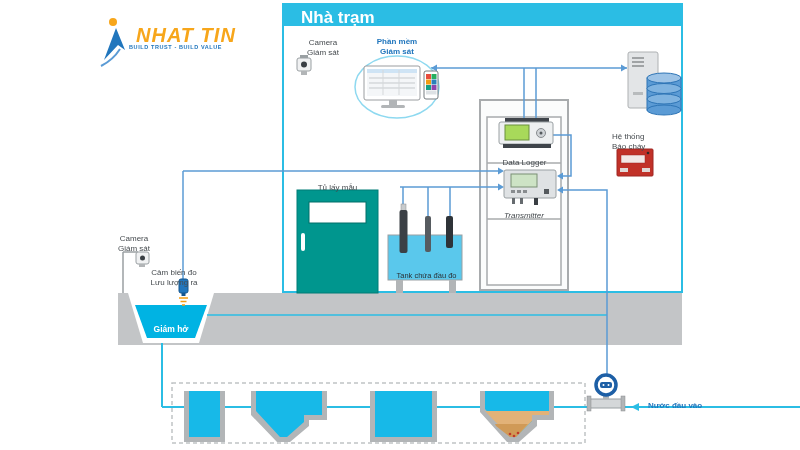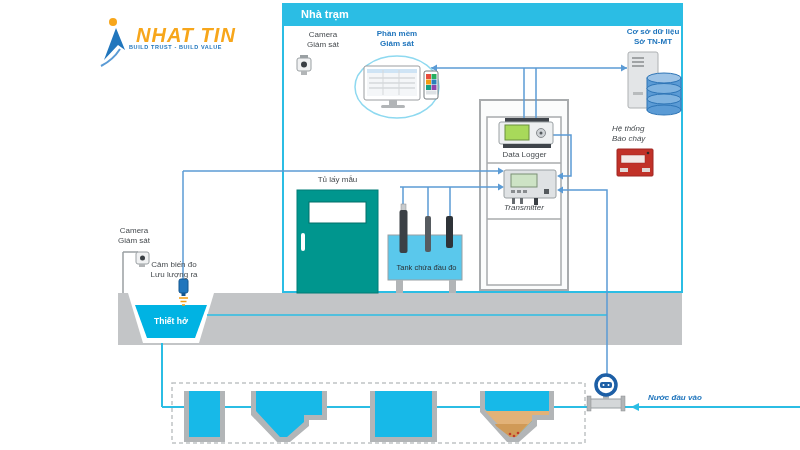--- a/index.html
+++ b/index.html
@@ -1,25 +1,25 @@
 <!DOCTYPE html>
 <html><head>
 <meta charset="utf-8">
 <style>
   html,body{margin:0;padding:0;background:#fff;}
   #canvas{position:relative;width:800px;height:450px;background:#fff;overflow:hidden;
           font-family:"Liberation Sans",sans-serif;}
   svg.layer{position:absolute;left:0;top:0;z-index:1;pointer-events:none;}
   .lbl{position:absolute;z-index:3;font-size:8px;line-height:1.3;color:#464b4f;
-       text-align:center;white-space:nowrap;}
+       text-align:center;white-space:nowrap;margin-top:8px;}
   .lbl.blue{color:#2176bd;font-weight:bold;}
   .lbl.white{color:#fff;font-weight:bold;}
-  .lbl.left{text-align:left;font-style:italic;}
+  .lbl.left{text-align:left;}
   #station-header-title{position:absolute;left:301px;top:8px;z-index:3;color:#fff;
-       font-weight:bold;font-size:11px;}
+       font-weight:bold;font-size:17px;}
   #logo-name{position:absolute;left:136px;top:24px;z-index:3;color:#f7a61b;
        font-weight:bold;font-size:20px;letter-spacing:1px;font-style:italic;}
   #logo-tagline{position:absolute;left:129px;top:44px;z-index:3;color:#2176bd;
        font-weight:bold;font-size:5.5px;letter-spacing:.6px;}
   .small{font-size:7.5px;}
 </style>
 </head>
 <body>
 
 <div id="canvas">
@@ -237,24 +237,20 @@
 <div class="lbl" style="left:288px;top:30px;width:70px;">
   <span>Camera</span><br>
   <span>Giám sát</span>
 </div>
 
 <div class="lbl blue" style="left:357px;top:29px;width:80px;">
   <span>Phần mềm</span><br>
   <span>Giám sát</span>
 </div>
 
-<div class="lbl blue" style="left:608px;top:27px;width:90px;">
-  <span>Cơ sở dữ liệu</span><br>
-  <span>Sở TN-MT</span>
-</div>
 
 <div class="lbl left" style="left:612px;top:124px;width:60px;">
   <span>Hệ thống</span><br>
   <span>Báo cháy</span>
 </div>
 
 <div class="lbl" style="left:486px;top:150px;width:77px;">Data Logger</div>
 
 <div class="lbl" style="left:486px;top:203px;width:76px;font-style:italic;">Transmitter</div>
 
@@ -265,19 +261,19 @@
 <div class="lbl" style="left:102px;top:226px;width:64px;">
   <span>Camera</span><br>
   <span>Giám sát</span>
 </div>
 
 <div class="lbl" style="left:142px;top:260px;width:64px;">
   <span>Cảm biến đo</span><br>
   <span>Lưu lượng ra</span>
 </div>
 
-<div class="lbl white" style="left:136px;top:316px;width:70px;font-size:8.5px;">Thiết hở</div>
+<div class="lbl white" style="left:136px;top:316px;width:70px;font-size:8.5px;">Giám hở</div>
 
 
 <div class="lbl blue left" style="left:648px;top:393px;width:90px;">Nước đầu vào</div>
 
 
 </div>
 
 </body></html>

